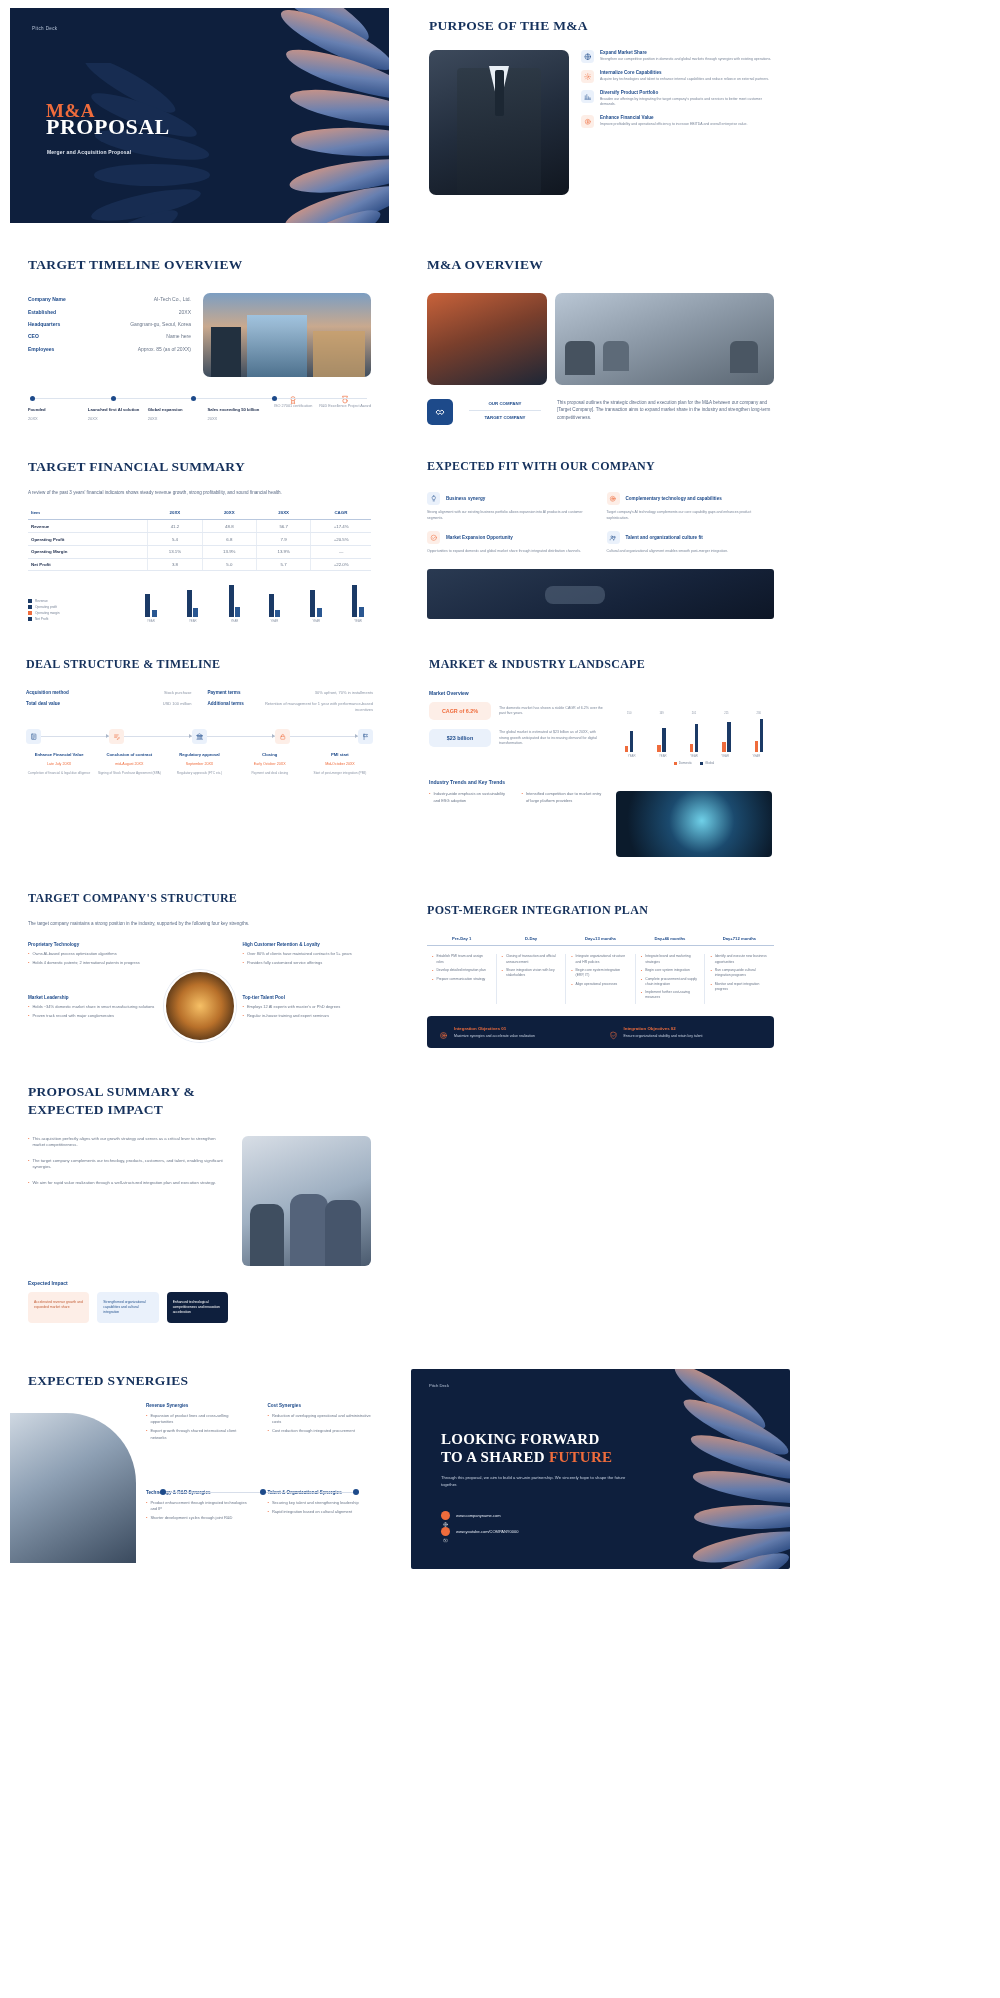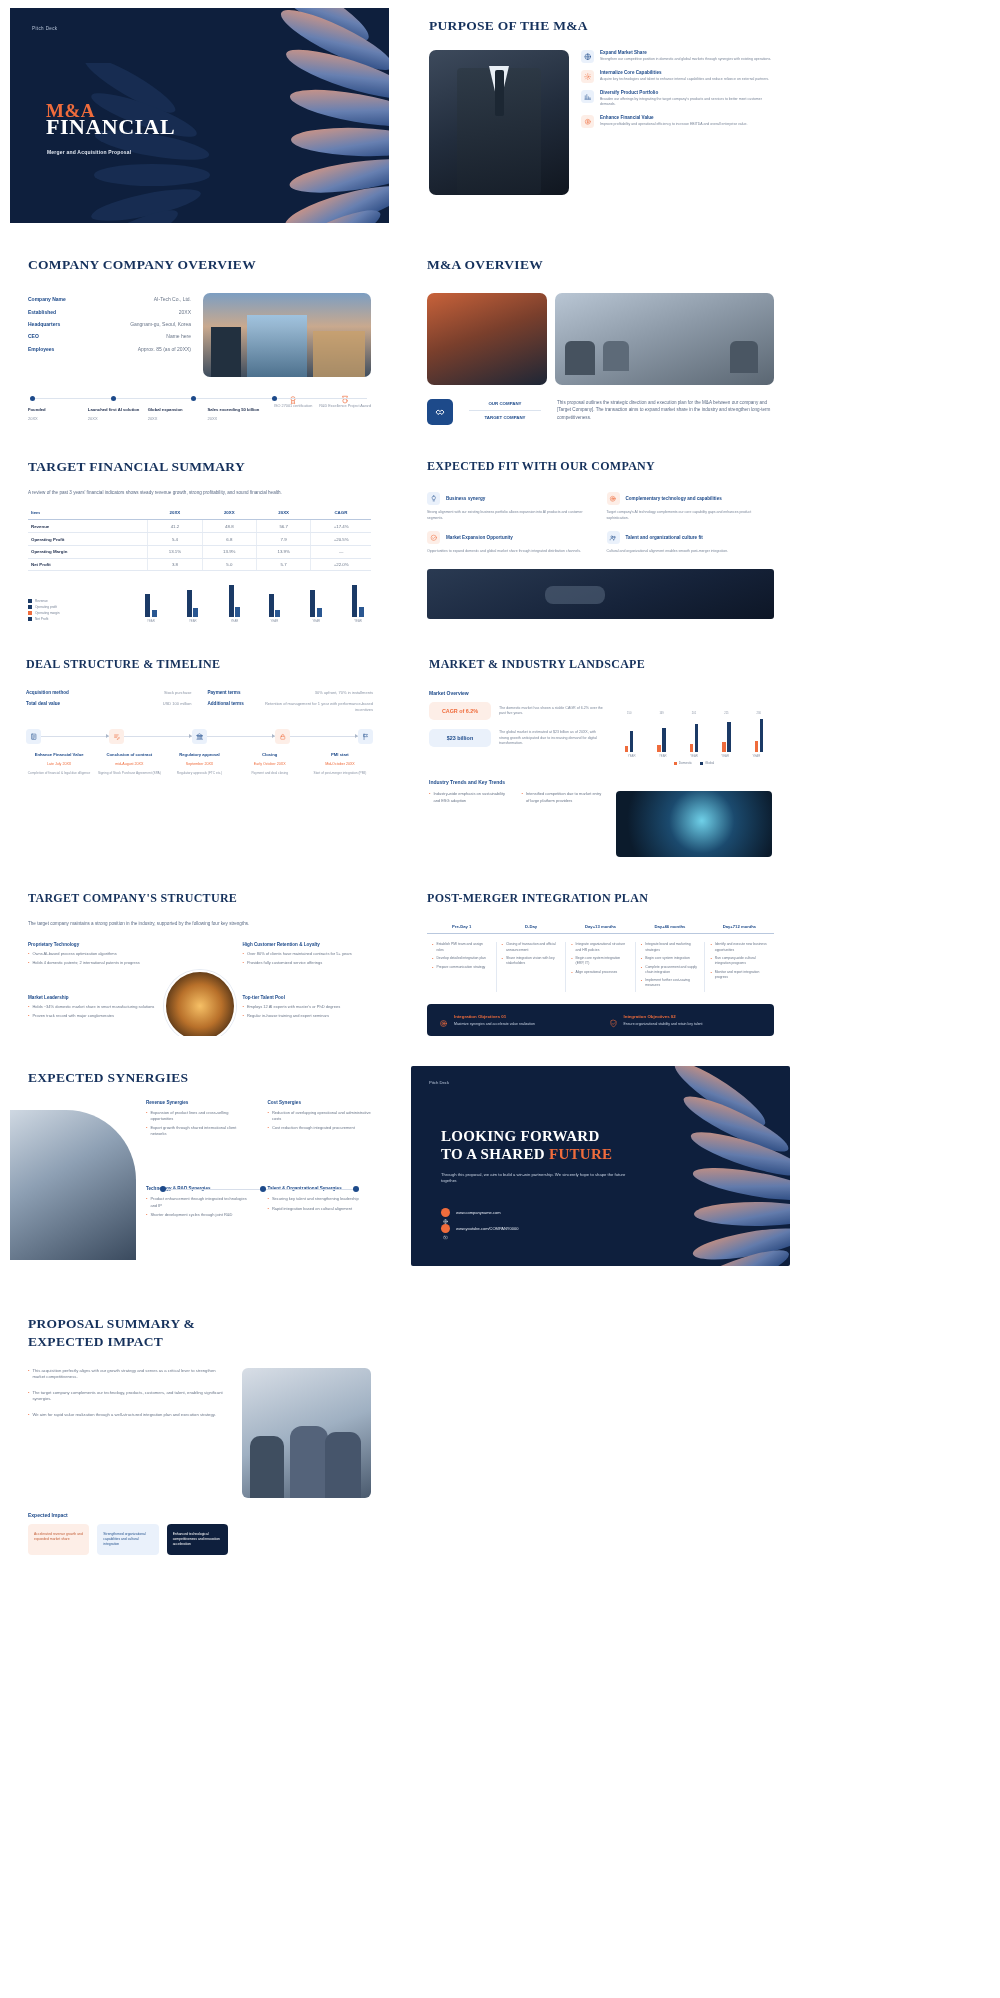--- a/index.html
+++ b/index.html
@@ -106,21 +106,21 @@
           <ellipse cx="110" cy="22" rx="52" ry="11" transform="rotate(30 110 22)"></ellipse>
           <ellipse cx="124" cy="52" rx="56" ry="11" transform="rotate(20 124 52)"></ellipse>
           <ellipse cx="132" cy="82" rx="58" ry="11" transform="rotate(10 132 82)"></ellipse>
           <ellipse cx="132" cy="112" rx="58" ry="11" transform="rotate(0 132 112)"></ellipse>
           <ellipse cx="126" cy="142" rx="56" ry="11" transform="rotate(-12 126 142)"></ellipse>
           <ellipse cx="112" cy="170" rx="50" ry="11" transform="rotate(-24 112 170)"></ellipse>
         </g>
       </svg>
       <div class="kicker">Pitch Deck</div>
       <div class="ma">M&amp;A</div>
-      <div class="prop">FINANCIAL</div>
+      <div class="prop">PROPOSAL</div>
       <div class="sub">Merger and Acquisition Proposal</div>
     </div>
 
     <div class="slide half">
       <div class="sl-title h2" style="margin:10px 0 0 18px">PURPOSE OF THE M&amp;A</div>
       <div style="display:flex; gap:12px; margin:16px 0 0 18px">
         <div class="img b1" style="width:140px;height:145px;flex:none">
           <div style="position:absolute;left:28px;top:18px;width:84px;height:126px;background:linear-gradient(170deg,#2f3b48,#171f2a);border-radius:4px"></div>
           <div style="position:absolute;left:60px;top:16px;width:20px;height:34px;background:#e8eef5;clip-path:polygon(0 0,100% 0,60% 100%,40% 100%)"></div>
           <div style="position:absolute;left:66px;top:20px;width:9px;height:46px;background:#1c2733;border-radius:2px"></div>
@@ -177,21 +177,21 @@
   </div>
             </div>
         </div>
       </div>
     </div>
   </div>
 
   <div class="row">
 
     <div class="slide half">
-      <div class="sl-title h2" style="margin:12px 0 0 18px">COMPANY COMPANY OVERVIEW</div>
+      <div class="sl-title h2" style="margin:12px 0 0 18px">TARGET TIMELINE OVERVIEW</div>
       <div style="display:flex;gap:12px;margin:20px 18px 0">
         <div style="flex:1" id="facts-list">
   <div class="kv">
     <span class="k">Company Name</span>
     <span class="v">AI-Tech Co., Ltd.</span>
   </div>
   <div class="kv">
     <span class="k">Established</span>
     <span class="v">20XX</span>
   </div>
@@ -678,21 +678,21 @@
               <div class="bullet">
                 <span class="dot">•</span>
                 <span>Regular in-house training and expert seminars</span>
               </div>
   </div>
           </div>
       </div>
     </div>
 
     <div class="slide half">
-      <div class="sl-title h2s" style="margin:12px 0 0 16px">POST-MERGER INTEGRATION PLAN</div>
+      <div class="sl-title h2s" style="margin:24px 0 0 16px">POST-MERGER INTEGRATION PLAN</div>
       <div style="margin:18px 16px 0">
         <div style="display:flex;border-bottom:1.2px solid #b9c8de;padding-bottom:4px" id="pmi-head">
   <div style="flex:1;text-align:center;font-size:4.2px;font-weight:bold;color:#1d4a8a">Pre-Day 1</div>
   <div style="flex:1;text-align:center;font-size:4.2px;font-weight:bold;color:#1d4a8a">D-Day</div>
   <div style="flex:1;text-align:center;font-size:4.2px;font-weight:bold;color:#1d4a8a">Day+13 months</div>
   <div style="flex:1;text-align:center;font-size:4.2px;font-weight:bold;color:#1d4a8a">Day+46 months</div>
   <div style="flex:1;text-align:center;font-size:4.2px;font-weight:bold;color:#1d4a8a">Day+712 months</div>
           </div>
         <div style="display:flex;padding-top:8px" id="pmi-body">
   <div style="flex:1;padding:0 5px;border-right:.6px solid #e3e9f2;">
@@ -782,20 +782,54 @@
   <div style="flex:1;display:flex;gap:6px">
     <div style="width:9px;height:9px;flex:none"><svg viewBox="0 0 24 24" fill="none" stroke="#ef6c3c" stroke-width="1.6" stroke-linecap="round" stroke-linejoin="round">
                 <path d="M12 3l7 2.8v5.4c0 4.2-2.9 8-7 9.3-4.1-1.3-7-5.1-7-9.3V5.8z"></path>
                 <path d="M9 12.2l2.2 2.2L15.5 10"></path>
               </svg></div>
     <div>
       <div style="font-size:4.4px;font-weight:bold;color:#ef6c3c">Integration Objectives 02</div>
       <div style="font-size:3.5px;color:#c6d1e2;margin-top:3px">Ensure organizational stability and retain key talent</div>
     </div>
   </div>
+        </div>
+    </div>
+  </div>
+
+  <div class="row lastrow">
+    <div class="slide" style="width:379px">
+      <div class="sl-title h2" style="margin:14px 0 0 18px">PROPOSAL SUMMARY &amp;</div>
+      <div class="sl-title h2" style="margin:2px 0 0 18px">EXPECTED IMPACT</div>
+      <div style="display:flex;gap:14px;margin:18px 18px 0">
+        <div style="width:200px" id="sum-bullets">
+  <div class="bullet" style="font-size:4.2px;margin-bottom:9px">
+              <span class="dot">•</span>
+              <span>This acquisition perfectly aligns with our growth strategy and serves as a critical lever to strengthen market competitiveness.</span>
+            </div>
+  <div class="bullet" style="font-size:4.2px;margin-bottom:9px">
+              <span class="dot">•</span>
+              <span>The target company complements our technology, products, customers, and talent, enabling significant synergies.</span>
+            </div>
+  <div class="bullet" style="font-size:4.2px;margin-bottom:9px">
+              <span class="dot">•</span>
+              <span>We aim for rapid value realization through a well-structured integration plan and execution strategy.</span>
+            </div>
+          </div>
+        <div class="img team" style="flex:1;height:130px;border-radius:6px">
+          <div style="position:absolute;left:8px;bottom:0;width:34px;height:62px;background:#3f4e60;border-radius:10px 10px 0 0"></div>
+          <div style="position:absolute;left:48px;bottom:0;width:38px;height:72px;background:#54637a;border-radius:12px 12px 0 0"></div>
+          <div style="position:absolute;right:10px;bottom:0;width:36px;height:66px;background:#46556b;border-radius:11px 11px 0 0"></div>
+        </div>
+      </div>
+      <div style="font-size:5px;font-weight:bold;color:#1d4a8a;margin:14px 0 6px 18px">Expected Impact</div>
+      <div style="display:flex;gap:8px;margin:0 18px 16px;width:200px" id="sum-impacts">
+          <div style="flex:1;border-radius:4px;padding:8px 6px;font-size:3.4px;line-height:1.5;background:#fdeee7;color:#c4613a">Accelerated revenue growth and expanded market share</div>
+          <div style="flex:1;border-radius:4px;padding:8px 6px;font-size:3.4px;line-height:1.5;background:#eaf1fb;color:#2a5791">Strengthened organizational capabilities and cultural integration</div>
+          <div style="flex:1;border-radius:4px;padding:8px 6px;font-size:3.4px;line-height:1.5;background:#0e1f3d;color:#ffffff">Enhanced technological competitiveness and innovation acceleration</div>
         </div>
     </div>
   </div>
 
   <div class="row">
 
     <div class="slide half">
       <div class="sl-title h2" style="margin:12px 0 0 18px">EXPECTED SYNERGIES</div>
       <div style="position:relative;margin-top:14px;height:180px">
         <div class="img shake" style="position:absolute;left:0;top:10px;width:126px;height:150px;border-radius:0 70px 0 0"></div>
@@ -895,47 +929,13 @@
                   <rect x="3" y="6" width="18" height="12" rx="3"></rect>
                   <path d="M10.5 9.5l5 2.5-5 2.5z" fill="#fff" stroke="none"></path>
                 </svg></span>
     </span>
     <span style="font-size:4px;color:#e2e8f2">www.youtube.com/COMPANY0000</span>
   </div>
         </div>
     </div>
   </div>
 
-  <div class="row lastrow">
-    <div class="slide" style="width:379px">
-      <div class="sl-title h2" style="margin:14px 0 0 18px">PROPOSAL SUMMARY &amp;</div>
-      <div class="sl-title h2" style="margin:2px 0 0 18px">EXPECTED IMPACT</div>
-      <div style="display:flex;gap:14px;margin:18px 18px 0">
-        <div style="width:200px" id="sum-bullets">
-  <div class="bullet" style="font-size:4.2px;margin-bottom:9px">
-              <span class="dot">•</span>
-              <span>This acquisition perfectly aligns with our growth strategy and serves as a critical lever to strengthen market competitiveness.</span>
-            </div>
-  <div class="bullet" style="font-size:4.2px;margin-bottom:9px">
-              <span class="dot">•</span>
-              <span>The target company complements our technology, products, customers, and talent, enabling significant synergies.</span>
-            </div>
-  <div class="bullet" style="font-size:4.2px;margin-bottom:9px">
-              <span class="dot">•</span>
-              <span>We aim for rapid value realization through a well-structured integration plan and execution strategy.</span>
-            </div>
-          </div>
-        <div class="img team" style="flex:1;height:130px;border-radius:6px">
-          <div style="position:absolute;left:8px;bottom:0;width:34px;height:62px;background:#3f4e60;border-radius:10px 10px 0 0"></div>
-          <div style="position:absolute;left:48px;bottom:0;width:38px;height:72px;background:#54637a;border-radius:12px 12px 0 0"></div>
-          <div style="position:absolute;right:10px;bottom:0;width:36px;height:66px;background:#46556b;border-radius:11px 11px 0 0"></div>
-        </div>
-      </div>
-      <div style="font-size:5px;font-weight:bold;color:#1d4a8a;margin:14px 0 6px 18px">Expected Impact</div>
-      <div style="display:flex;gap:8px;margin:0 18px 16px;width:200px" id="sum-impacts">
-          <div style="flex:1;border-radius:4px;padding:8px 6px;font-size:3.4px;line-height:1.5;background:#fdeee7;color:#c4613a">Accelerated revenue growth and expanded market share</div>
-          <div style="flex:1;border-radius:4px;padding:8px 6px;font-size:3.4px;line-height:1.5;background:#eaf1fb;color:#2a5791">Strengthened organizational capabilities and cultural integration</div>
-          <div style="flex:1;border-radius:4px;padding:8px 6px;font-size:3.4px;line-height:1.5;background:#0e1f3d;color:#ffffff">Enhanced technological competitiveness and innovation acceleration</div>
-        </div>
-    </div>
-  </div>
-
 </div>
 
 </body></html>

